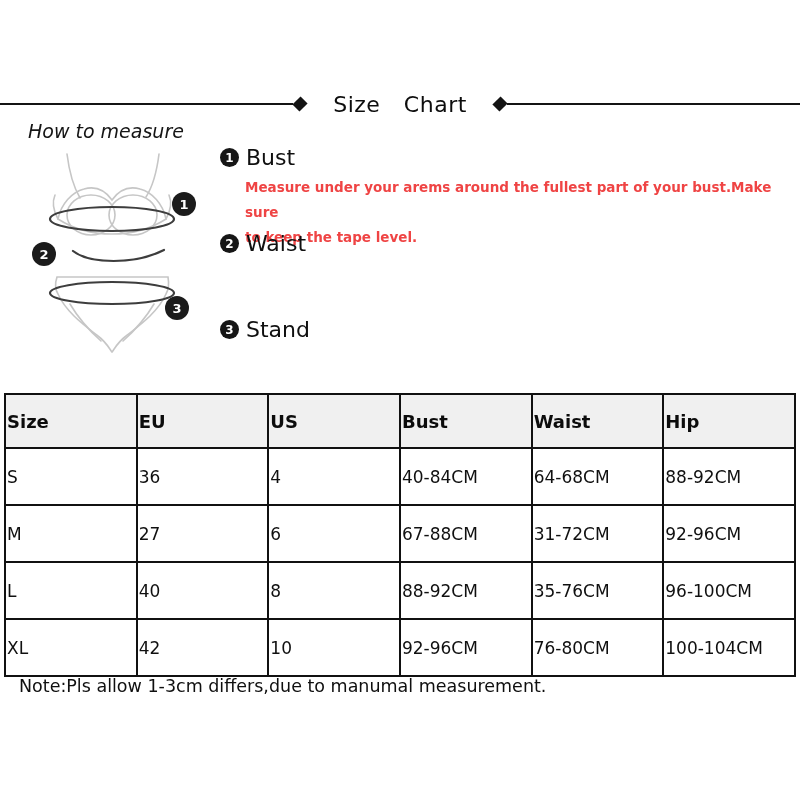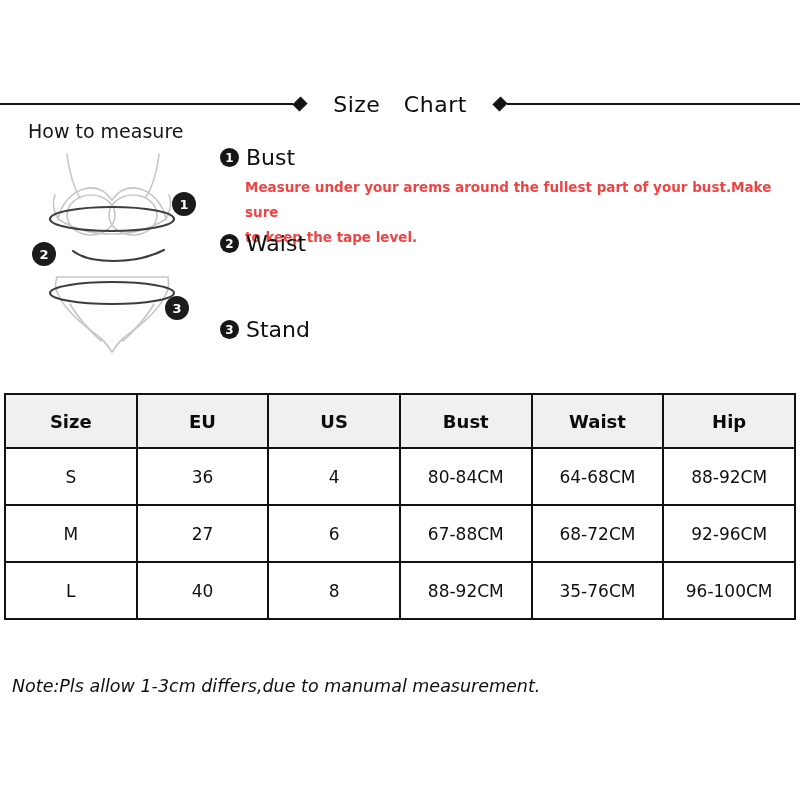--- a/index.html
+++ b/index.html
@@ -6,41 +6,41 @@
   #canvas{
     position:relative;width:800px;height:800px;background:#fff;overflow:hidden;
     font-family:"DejaVu Sans","Liberation Sans",sans-serif;color:#111;
   }
   
   .title-row{position:absolute;top:92px;left:0;right:0;height:24px;display:flex;align-items:center;}
   .rule{flex:1;height:2px;background:#141414;}
   .diamond{width:10px;height:10px;background:#141414;transform:rotate(45deg) scaleY(1.15);margin:0 2px;}
   .title-text{font-size:22px;letter-spacing:.5px;word-spacing:16px;color:#0d0d0d;margin:0 26px;white-space:nowrap;}
   
-  .howto{position:absolute;left:28px;top:120px;font-size:19px;color:#151515;}
+  .howto{position:absolute;left:28px;top:120px;font-size:19px;color:#151515;font-style:italic;}
   .sketch{position:absolute;left:28px;top:142px;}
   
   .sections{position:absolute;left:220px;top:0;width:575px;}
   .section{position:absolute;left:0;width:100%;}
   .sec-1{top:145px;} .sec-2{top:231px;} .sec-3{top:317px;}
   .sec-head{display:flex;align-items:center;gap:7px;}
   .bullet{width:19px;height:19px;border-radius:50%;background:#161616;color:#fff;
           display:flex;align-items:center;justify-content:center;
           font-size:12px;font-weight:bold;flex:0 0 19px;}
   .sec-title{font-size:22px;color:#101010;}
   .sec-body{margin:5px 0 0 25px;font-size:13.5px;font-weight:600;line-height:25px;
             color:#ef4444;white-space:pre-line;max-width:548px;}
   
   table.size{position:absolute;left:4px;top:393px;width:792px;border-collapse:collapse;
              table-layout:fixed;}
-  table.size th,table.size td{border:2px solid #111;text-align:center;vertical-align:middle;}
+  table.size th,table.size td{border:2px solid #111;text-align:left;vertical-align:middle;}
   table.size th{background:#f0f0f0;font-size:18px;font-weight:bold;height:50px;color:#0c0c0c;}
   table.size td{background:#fff;font-size:17px;font-weight:400;height:53px;color:#101010;}
   
-  .note{position:absolute;left:12px;top:676px;font-size:17.5px;color:#0f0f0f;font-style:italic;}
+  .note{position:absolute;left:19px;top:676px;font-size:17.5px;color:#0f0f0f;}
   
   .skl{fill:none;stroke:#c6c6c6;stroke-width:1.6;stroke-linecap:round;}
   .tape{fill:none;stroke:#3d3d3d;stroke-width:2.2;stroke-linecap:round;}
   .marker{fill:#1b1b1b;}
   .marker-num{fill:#fff;font-size:13px;font-weight:bold;font-family:"DejaVu Sans",sans-serif;}
 </style>
 </head>
 <body>
 
 <div id="canvas">
@@ -130,38 +130,46 @@
           <th>Bust</th>
           <th>Waist</th>
           <th>Hip</th>
         </tr>
     </thead>
     <tbody id="size-body">
         <tr>
           <td>S</td>
           <td>36</td>
           <td>4</td>
-          <td>80-84CM</td>
+          <td>40-84CM</td>
           <td>64-68CM</td>
           <td>88-92CM</td>
         </tr>
         <tr>
           <td>M</td>
           <td>27</td>
           <td>6</td>
           <td>67-88CM</td>
-          <td>68-72CM</td>
+          <td>31-72CM</td>
           <td>92-96CM</td>
         </tr>
         <tr>
           <td>L</td>
           <td>40</td>
           <td>8</td>
           <td>88-92CM</td>
           <td>35-76CM</td>
           <td>96-100CM</td>
         </tr>
+        <tr>
+          <td>XL</td>
+          <td>42</td>
+          <td>10</td>
+          <td>92-96CM</td>
+          <td>76-80CM</td>
+          <td>100-104CM</td>
+        </tr>
       </tbody>
   </table>
 
   <div class="note">Note:Pls allow 1-3cm differs,due to manumal measurement.</div>
 
 </div>
 
 </body></html>

